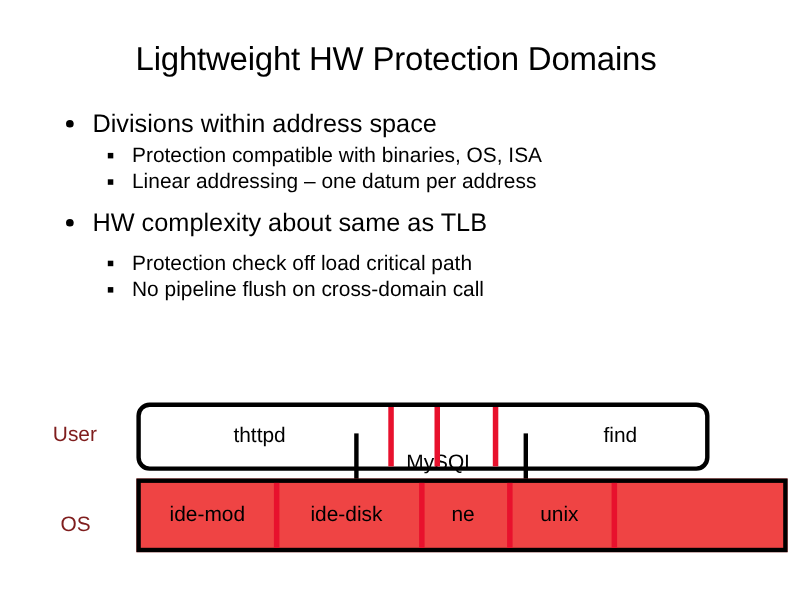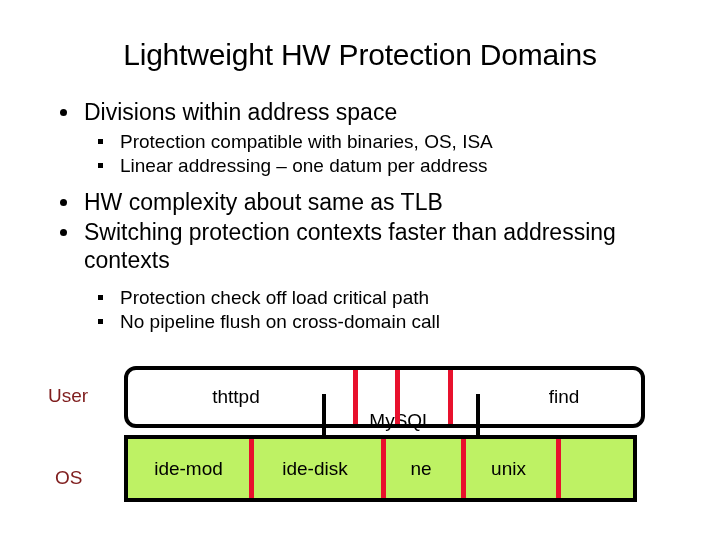--- a/index.html
+++ b/index.html
@@ -140,25 +140,25 @@
   }
   #user-red-0 { left: 225px; }
   #user-red-1 { left: 267px; }
   #user-red-2 { left: 320px; }
 
   
   #os-band {
     position: absolute;
     left: 124px;
     top: 435px;
-    width: 513px;
+    width: 592px;
     height: 67px;
     border: 4px solid #000;
     box-sizing: border-box;
-    background: #bef264;
+    background: #ef4444;
   }
   .os-cell {
     position: absolute;
     top: 0;
     height: 100%;
     display: flex;
     align-items: center;
     justify-content: center;
     font-size: 19px;
     color: #000;
@@ -205,24 +205,20 @@
         <span class="bullet-sq"></span>
         <span>Linear addressing – one datum per address</span>
       </div>
     </div>
 
     <div class="l1">
       <span class="bullet-dot"></span>
       <span class="l1-text">HW complexity about same as TLB</span>
     </div>
 
-    <div class="l1">
-      <span class="bullet-dot"></span>
-      <span class="l1-text">Switching protection contexts faster than addressing contexts</span>
-    </div>
 
     <div class="grp-sub2">
       <div class="l2">
         <span class="bullet-sq"></span>
         <span>Protection check off load critical path</span>
       </div>
       <div class="l2">
         <span class="bullet-sq"></span>
         <span>No pipeline flush on cross-domain call</span>
       </div>

